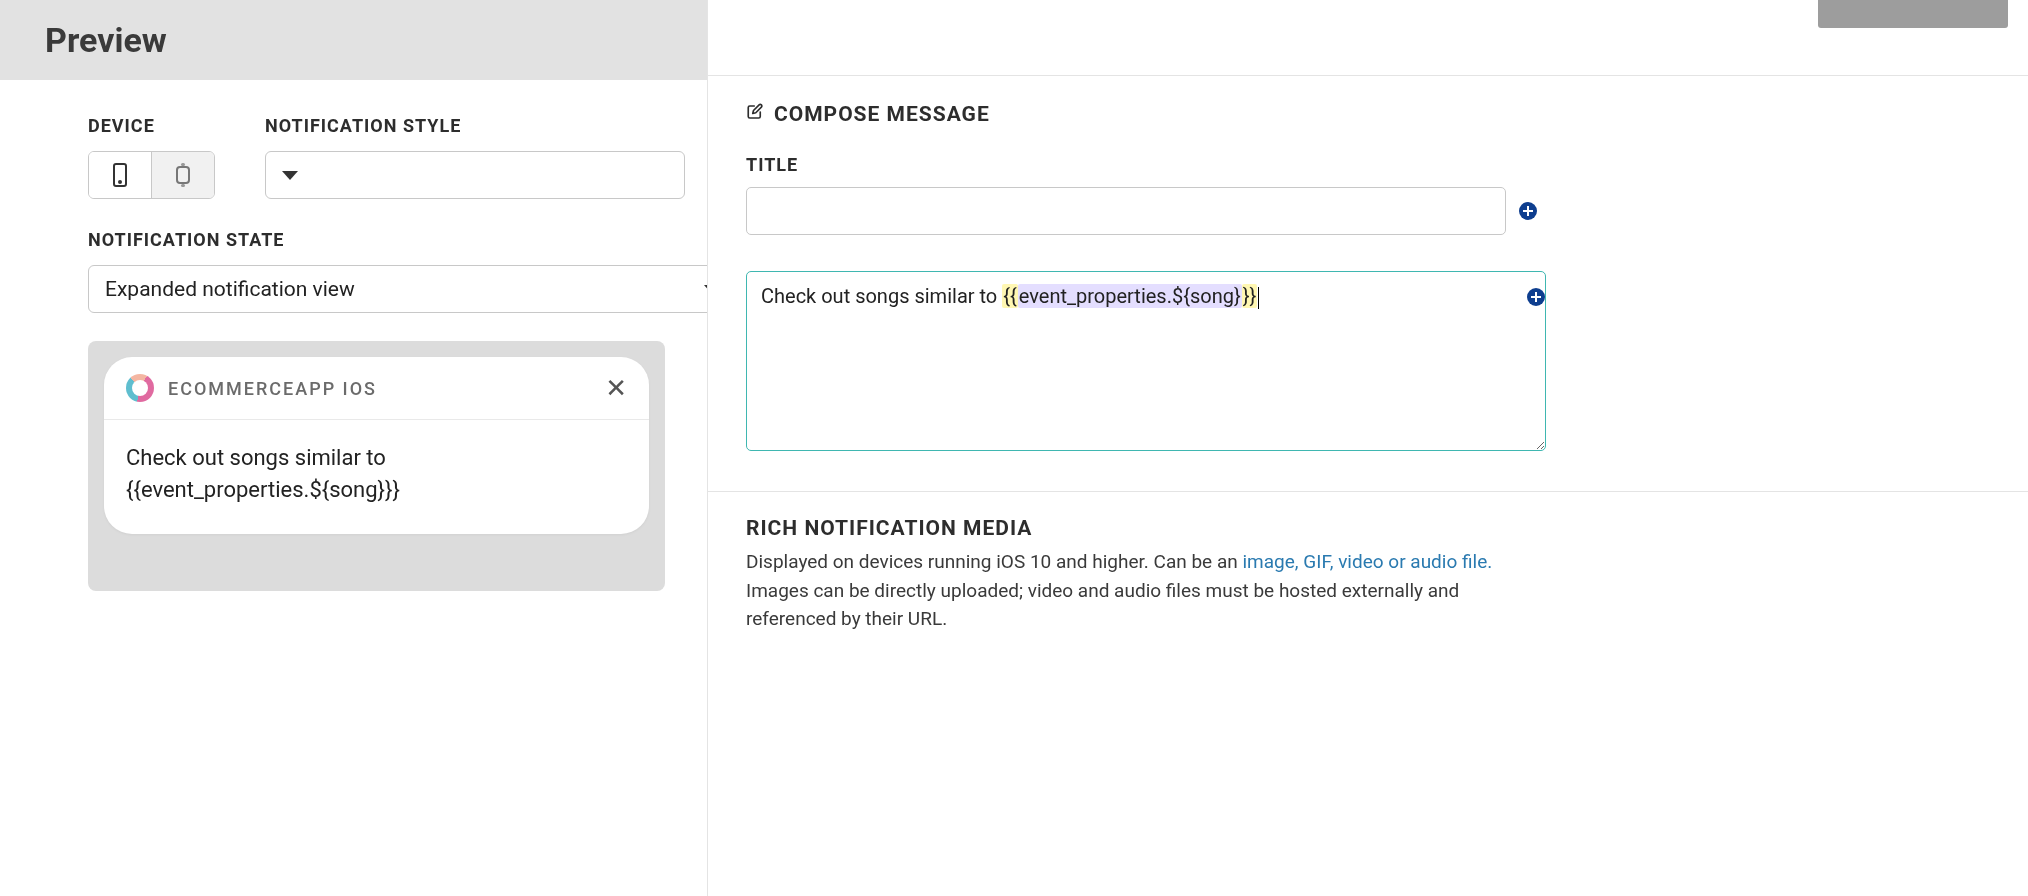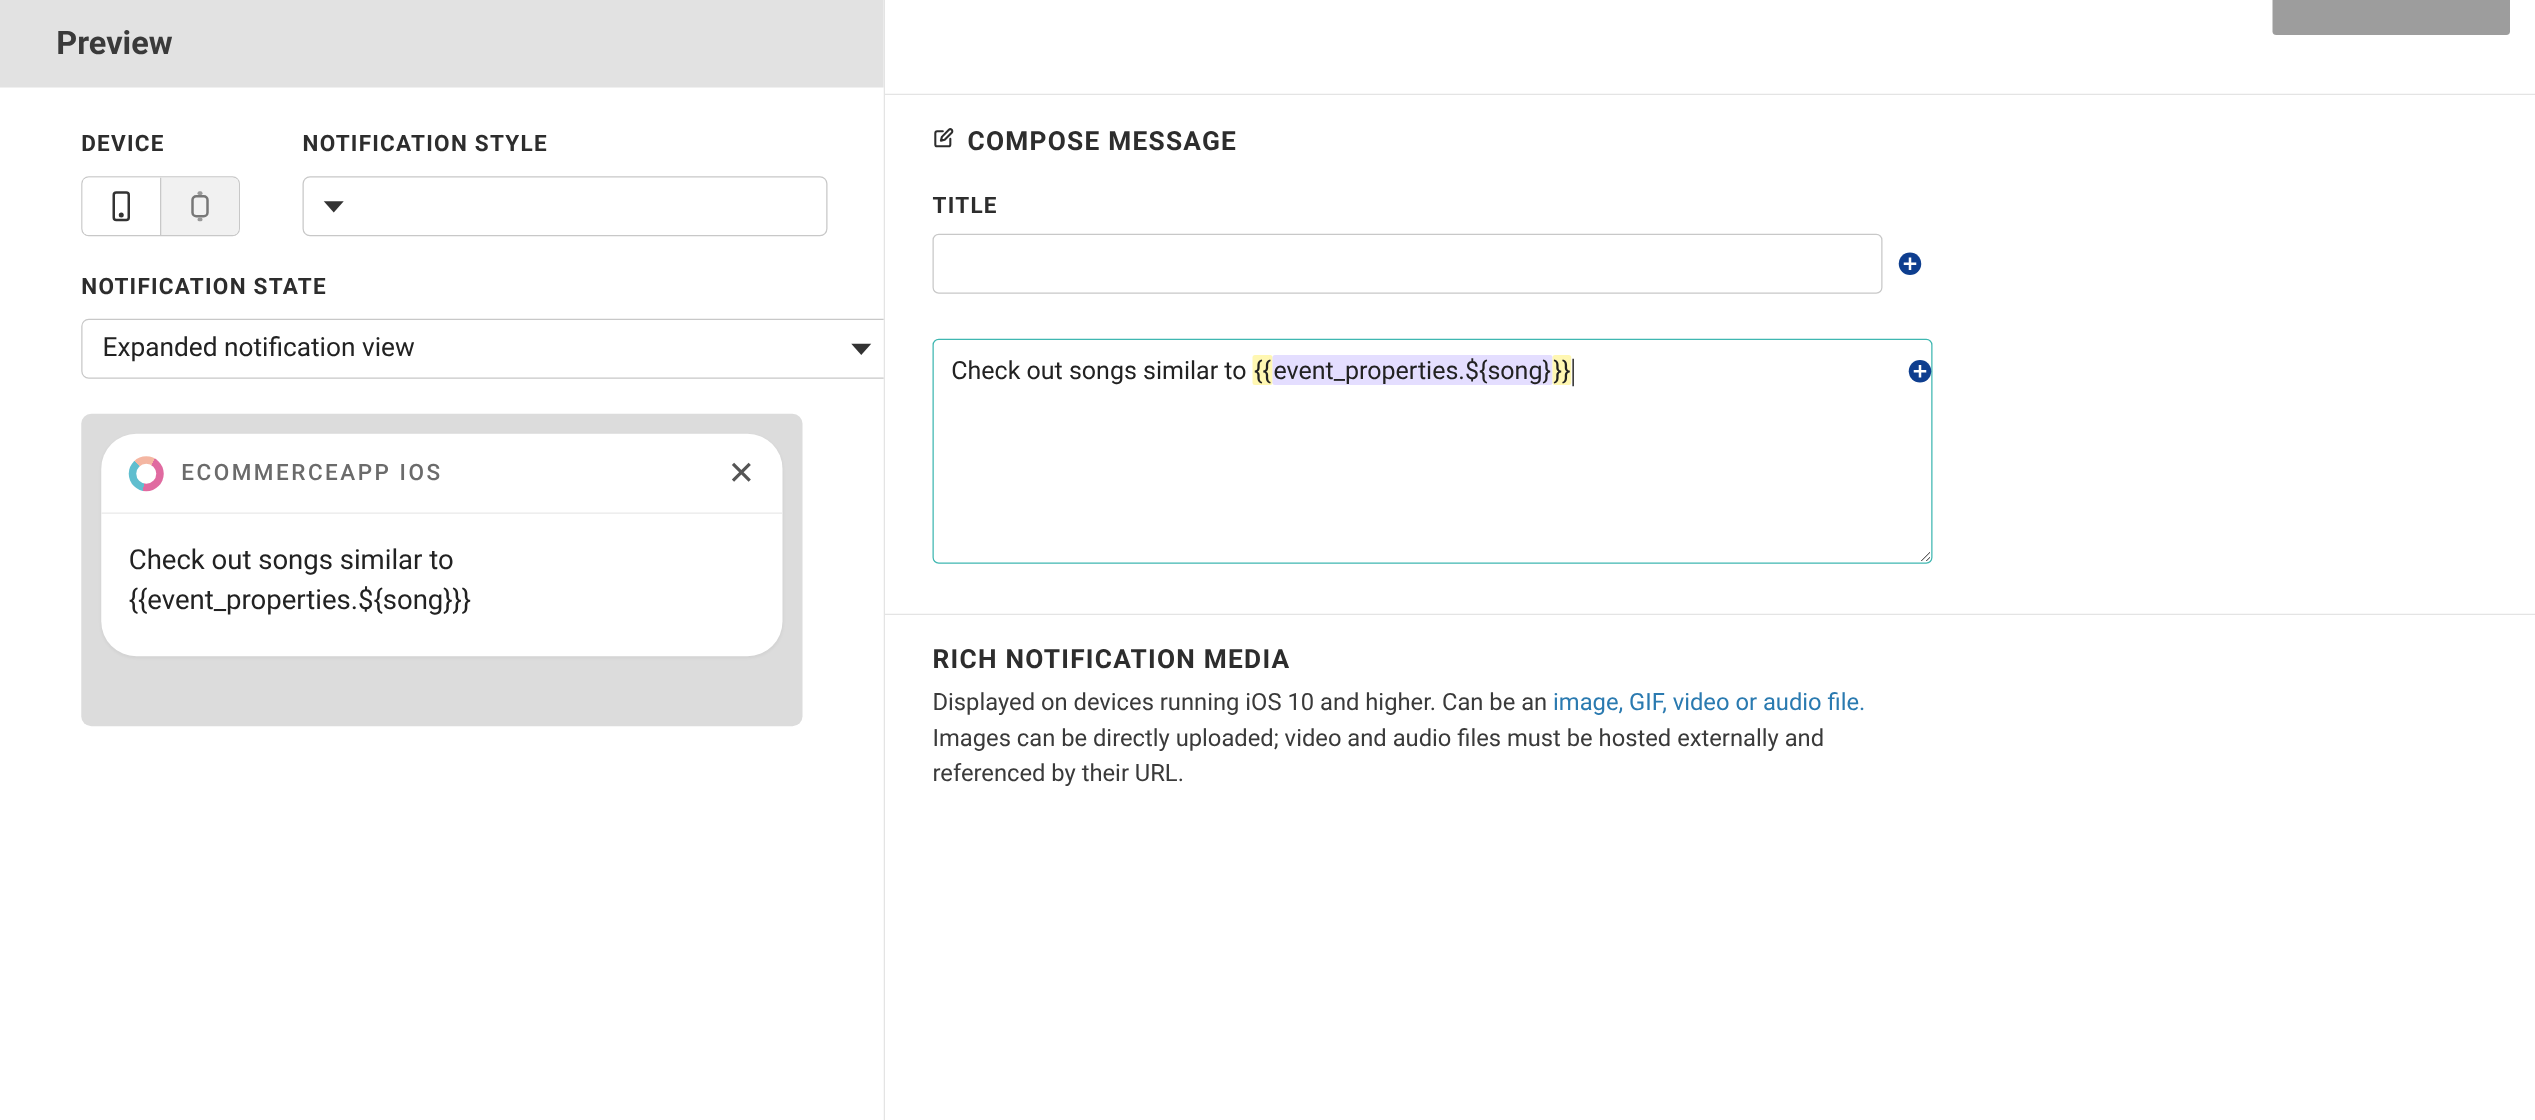--- a/index.html
+++ b/index.html
@@ -3,23 +3,23 @@
 <meta charset="utf-8">
 <style>
   * { box-sizing: border-box; margin: 0; padding: 0; }
   html, body { width: 100%; height: 100%; font-family: -apple-system, BlinkMacSystemFont, "Segoe UI", Roboto, Helvetica, Arial, sans-serif; color: #222; }
   body { display: flex; }
 
   .left-panel { width: 707px; flex: 0 0 707px; background: #fff; }
   .right-panel { flex: 1; background: #fff; border-left: 1px solid #e4e4e4; display:flex; flex-direction:column;}
 
   .preview-header { background: #e2e2e2; padding: 20px 45px; }
-  .preview-header h1 { font-size: 26px; font-weight: 700; color: #3a3a3a; }
+  .preview-header h1 { font-size: 34px; font-weight: 700; color: #3a3a3a; }
 
-  .preview-body { padding: 35px 65px 0 65px; }
+  .preview-body { padding: 35px 65px 0 65px; margin-left: 23px; }
 
   .row1 { display: flex; gap: 50px; margin-bottom: 30px; }
   .field-label { font-size: 18px; font-weight: 700; letter-spacing: 1px; color: #2d2d2d; margin-bottom: 15px; text-transform: uppercase; }
 
   .device-toggle { display: flex; border: 1px solid #c8c8c8; border-radius: 6px; overflow: hidden; width: 127px; height: 48px; }
   .device-btn { flex: 1; display:flex; align-items:center; justify-content:center; background:#fff; cursor:pointer; }
   .device-btn.inactive { background: #f1f1f1; }
   .device-btn + .device-btn { border-left: 1px solid #c8c8c8; }
 
   .phone-icon { width:14px; height:24px; border:2.5px solid #333; border-radius:3px; position:relative; }

